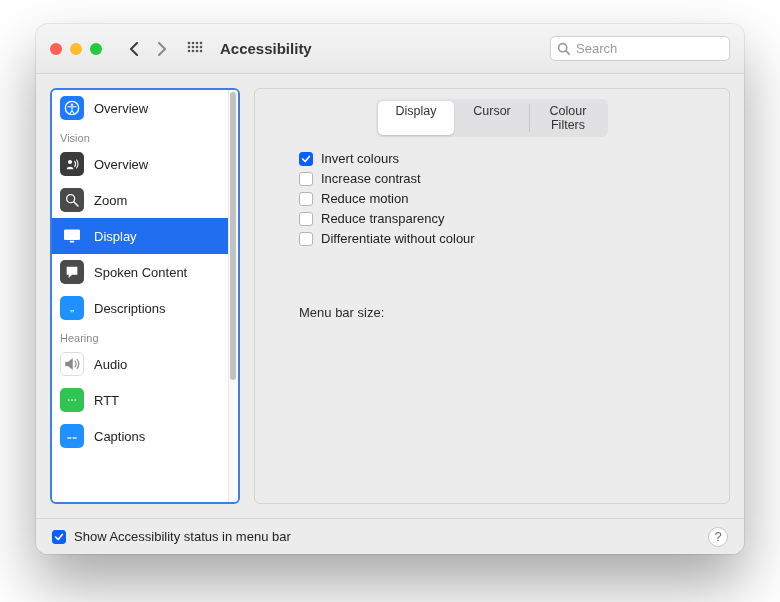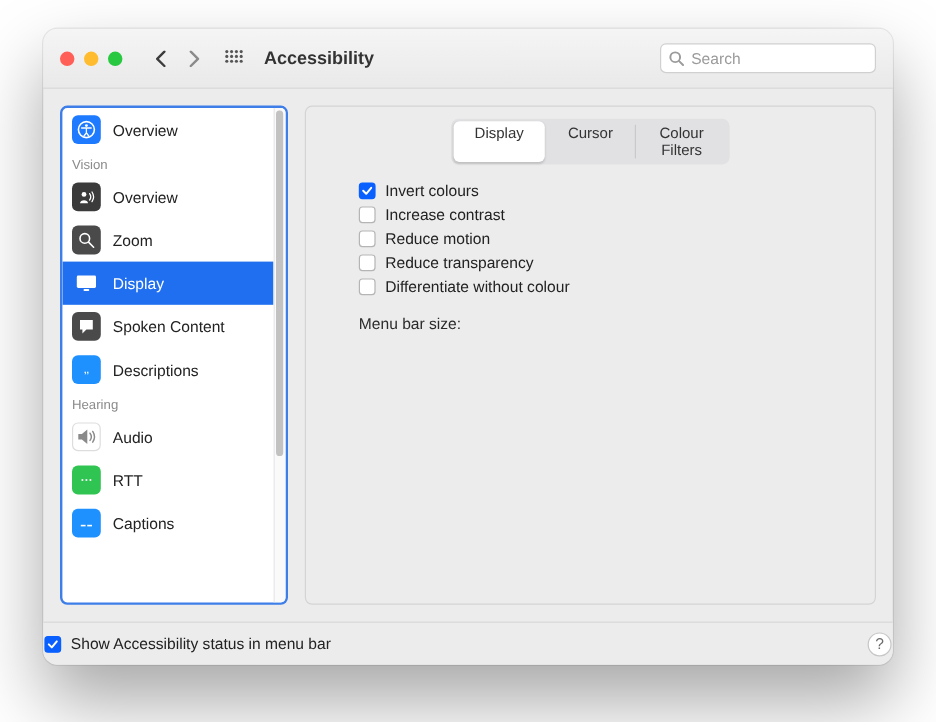--- a/index.html
+++ b/index.html
@@ -148,21 +148,21 @@
     background:#fff;
     display:flex; align-items:center; justify-content:center;
     flex:0 0 auto;
   }
   .chk.checked{
     background:#0a60ff; border-color:#0a60ff;
   }
   .chk.checked svg{display:block;}
   .chk svg{display:none;}
   .formrow { display:flex; align-items:center; gap:10px; margin-top:16px;}
-  .formrow .lbl{ white-space:nowrap; }
+  .formrow .lbl{ white-space:nowrap;margin-top:43px; }
   .select{
     width:130px; height:22px;
     background:#fff;
     border:1px solid #c8c8c8;
     border-radius:5px;
     display:flex; align-items:center; justify-content:space-between;
     padding:0 4px 0 8px;
     font-size:13px;
   }
   .select .stepper{
@@ -194,21 +194,21 @@
   .slider-labels{
     display:flex; justify-content:space-between;
     font-size:10.5px; color:#6d6d6d;
     margin-top:2px;
   }
 
   
   .footer{
     height:36px;
     display:flex; align-items:center;
-    padding:0 1px;
+    padding:0 16px;
     border-top:1px solid #d7d7d7;
     background:#ececec;
   }
   .helpbtn{
     margin-left:auto;
     width:20px; height:20px; border-radius:50%;
     background:#fff; border:1px solid #c6c6c6;
     display:flex; align-items:center; justify-content:center;
     color:#6c6c6c; font-size:13px;
   }

